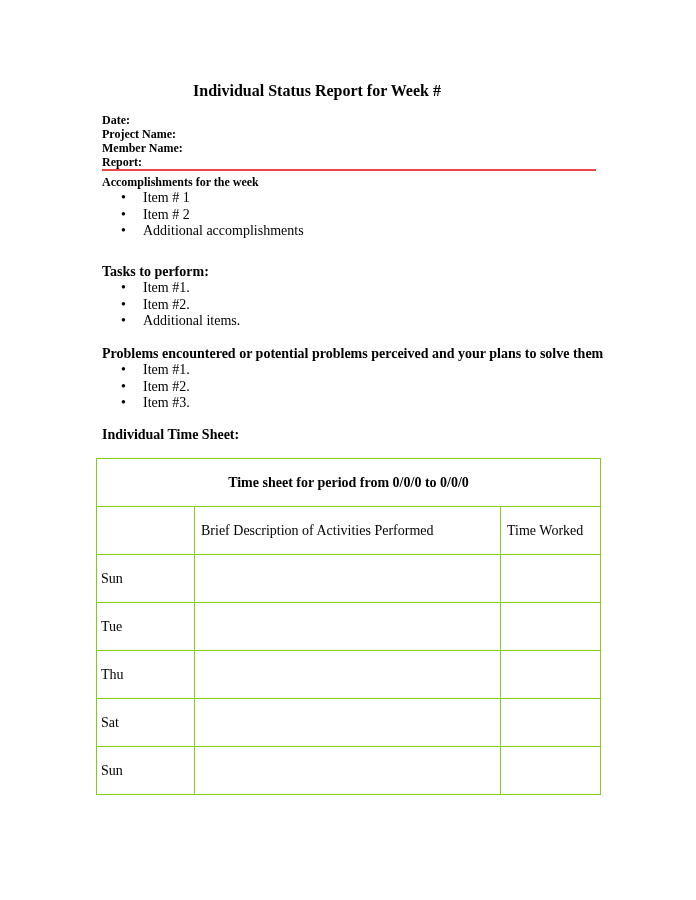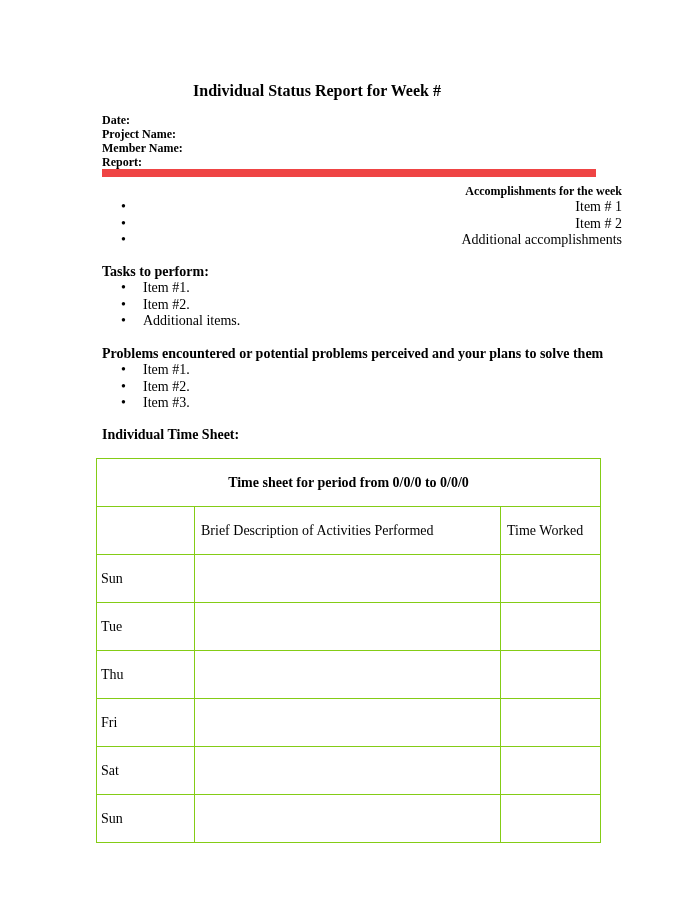--- a/index.html
+++ b/index.html
@@ -7,21 +7,21 @@
       width: 696px; height: 900px; position: relative; overflow: hidden;
       font-family: "Liberation Serif", "DejaVu Serif", serif; color: #000;
     }
     .title {
       position: absolute; left: 0; width: 634px; top: 82px;
       text-align: center; font-weight: bold; font-size: 16px;
     }
     .meta {
       position: absolute; left: 102px; top: 113px; width: 494px;
       font-weight: bold; font-size: 12px; line-height: 14px;
-      border-bottom: 8px solid #ef4444; padding-bottom: 0;
+      border-bottom: 2px solid #ef4444; padding-bottom: 0;
     }
     .meta div { height: 14px; }
     .sec { position: absolute; left: 102px; width: 520px; }
     .sec h3 { margin: 0; font-weight: bold; }
     .h-small { font-size: 12px; line-height: 16px; }
     .h-big { font-size: 14px; line-height: 16px; }
     ul { list-style: none; margin: 0; padding: 0; }
     li { position: relative; padding-left: 41px; font-size: 14px; line-height: 16.5px; }
     li .bullet { position: absolute; left: 19px; top: 0; font-size: 14px; }
     table {
@@ -42,21 +42,21 @@
 
 <div class="title">Individual Status Report for Week #</div>
 
 <div class="meta">
   <div>Date:</div>
   <div>Project Name:</div>
   <div>Member Name:</div>
   <div>Report:</div>
 </div>
 
-<div class="sec" style="top:183px;text-align:right;">
+<div class="sec" style="top:174px;">
   <h3 class="h-small">Accomplishments for the week</h3>
   <ul>
     <li><span class="bullet">•</span><span>Item # 1</span></li>
     <li><span class="bullet">•</span><span>Item # 2</span></li>
     <li><span class="bullet">•</span><span>Additional accomplishments</span></li>
   </ul>
 </div>
 
 <div class="sec" style="top:264px;">
   <h3 class="h-big">Tasks to perform:</h3>
@@ -99,25 +99,20 @@
     <td>Tue</td>
     <td></td>
     <td></td>
   </tr>
   <tr>
     <td>Thu</td>
     <td></td>
     <td></td>
   </tr>
   <tr>
-    <td>Fri</td>
-    <td></td>
-    <td></td>
-  </tr>
-  <tr>
     <td>Sat</td>
     <td></td>
     <td></td>
   </tr>
   <tr>
     <td>Sun</td>
     <td></td>
     <td></td>
   </tr>
 </tbody>

